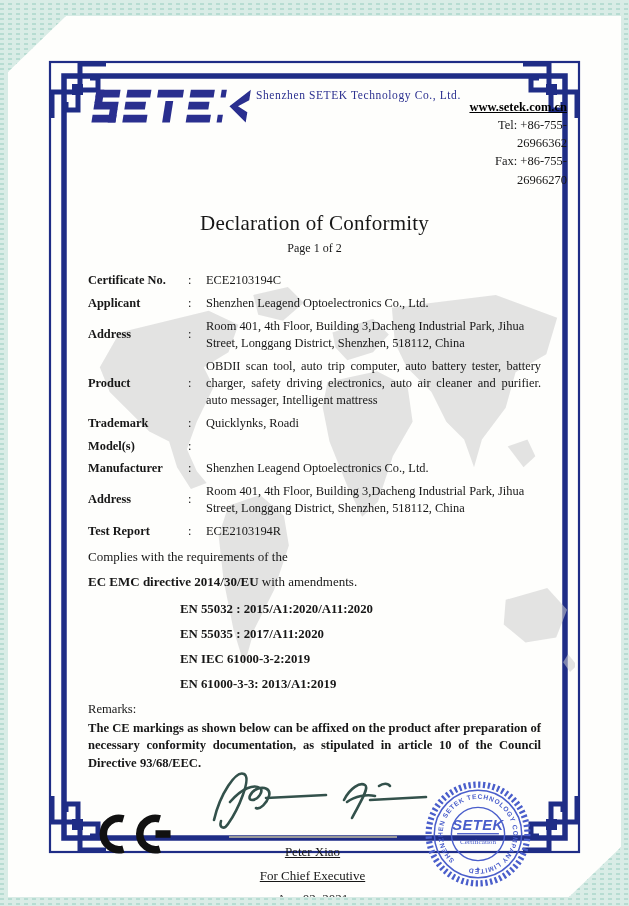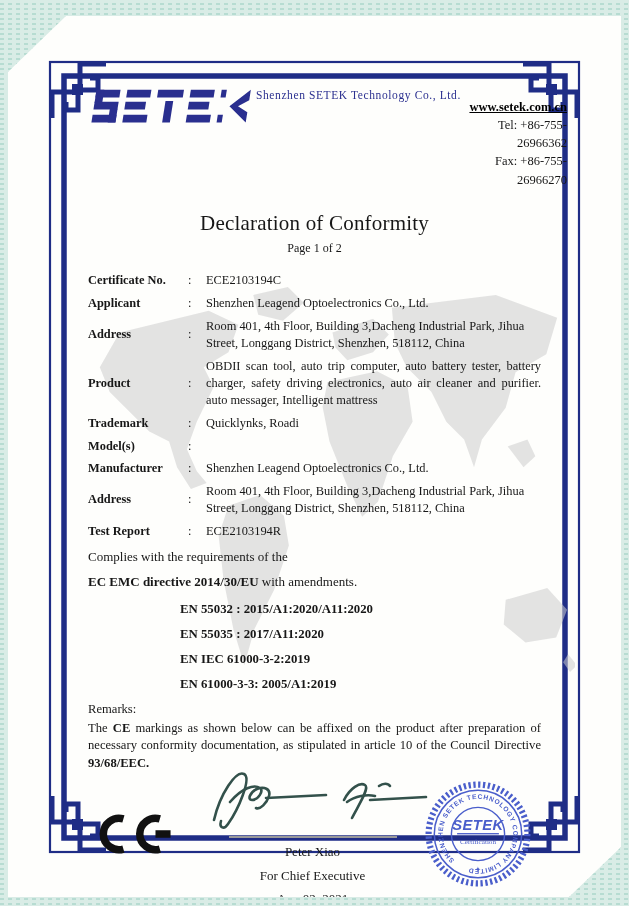--- a/index.html
+++ b/index.html
@@ -32,25 +32,25 @@
   .flabel{width:100px;font-weight:bold;font-size:12.4px;flex:none;}
   .fcolon{width:18px;flex:none;font-size:12.4px;text-align:left;}
   .fvalue{flex:1;font-size:12.4px;line-height:1.38;}
   .fvalue.just{text-align:justify;}
   
   .comp-line{font-size:13px;margin-top:9px;}
   .standards{margin-left:92px;margin-top:12px;}
   .standards div{font-weight:bold;font-size:12.8px;margin-bottom:10px;}
   
   .remarks-label{font-size:12.6px;margin-top:4px;}
-  .remarks-text{font-size:12.6px;line-height:1.38;text-align:justify;margin-top:3px;width:453px;}
+  .remarks-text{font-size:12.6px;line-height:1.38;text-align:justify;margin-top:3px;width:453px;font-weight:bold;}
   
   .bottom-row{display:flex;margin-top:2px;}
   .ce-wrap{width:112px;flex:none;padding-top:40px;padding-left:4px;}
-  .sig-block{flex:1;position:relative;text-align:center;padding-top:62px;}
+  .sig-block{flex:1;position:relative;text-align:center;padding-top:62px;text-decoration:underline;}
   .sig-svg{position:absolute;left:-6px;top:-16px;}
   .sig-line{width:168px;height:1.5px;background:#9a9a9a;margin:0 auto 6px auto;}
   .sig-name{font-size:13px;}
   .sig-title{font-size:13px;margin-top:8px;}
   .sig-date{font-size:13px;margin-top:7px;}
   .seal-wrap{width:120px;flex:none;padding-top:2px;}
 </style>
 </head>
 <body>
 
@@ -192,21 +192,21 @@
           <div class="fvalue">ECE2103194R</div>
         </div>
       </div>
 
       <div class="comp-line">Complies with the requirements of the</div>
       <div class="comp-line"><b>EC EMC directive 2014/30/EU</b><span> with amendments.</span></div>
       <div class="standards">
         <div>EN 55032 : 2015/A1:2020/A11:2020</div>
         <div>EN 55035 : 2017/A11:2020</div>
         <div>EN IEC 61000-3-2:2019</div>
-        <div>EN 61000-3-3: 2005/A1:2019</div>
+        <div>EN 61000-3-3: 2013/A1:2019</div>
       </div>
 
       <div class="remarks-label">Remarks:</div>
       <div class="remarks-text"><span>The </span><b>CE</b><span> markings as shown below can be affixed on the product after preparation of necessary conformity documentation, as stipulated in article 10 of the Council Directive </span><b>93/68/EEC.</b></div>
 
       <div class="bottom-row">
         <div class="ce-wrap">
           <svg width="88" height="40" viewBox="0 0 140 62">
             <g stroke="#111" stroke-width="12" fill="none">
               <path d="M50 7 A25 25 0 1 0 50 55"></path>

